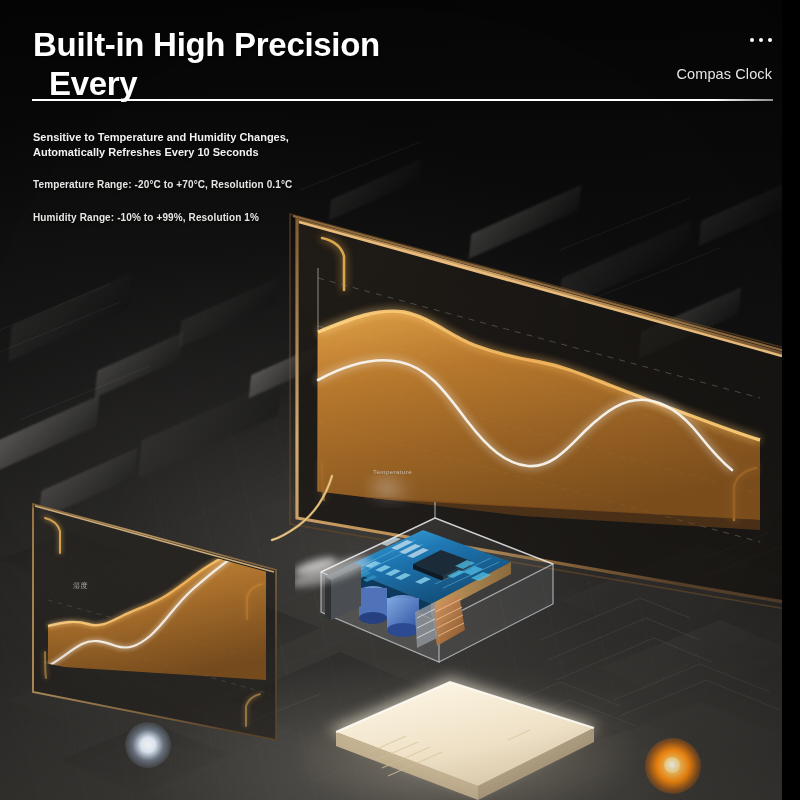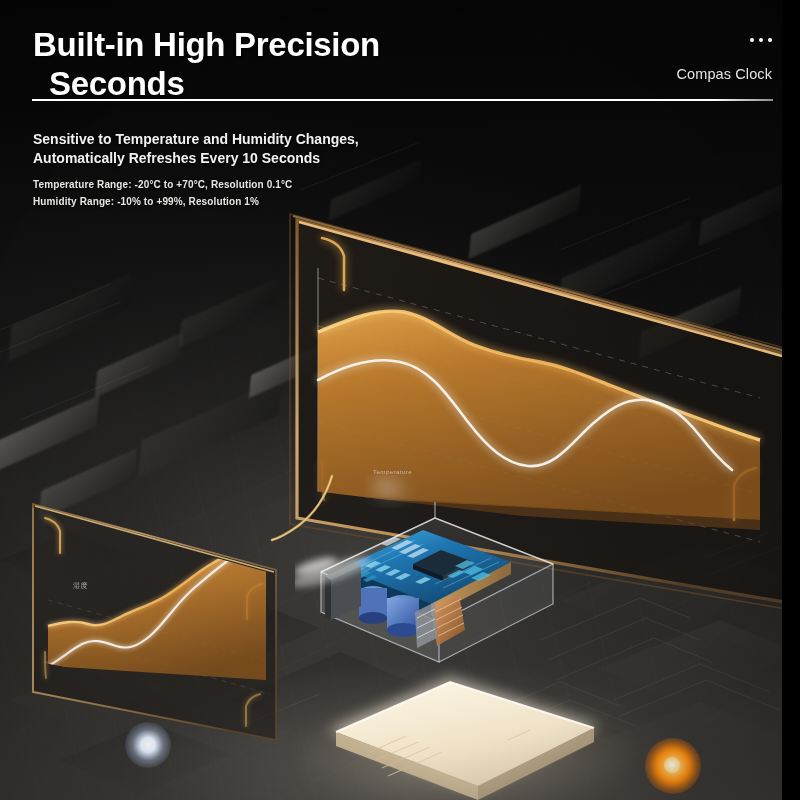--- a/index.html
+++ b/index.html
@@ -112,34 +112,34 @@
   .hr {
     position: absolute; left: 32px; top: 99px;
     width: 741px; height: 2px;
     background: linear-gradient(90deg, #ffffff 0%, #ffffff 92%, rgba(255,255,255,0.55) 100%);
   }
 
   
   .subcopy {
     position: absolute; left: 33px; top: 130px;
     color: #f2f2f2;
-    font-size: 14px; font-weight: 700; line-height: 1.34;
+    font-size: 11px; font-weight: 700; line-height: 1.34;
     text-shadow: 0 1px 3px rgba(0,0,0,0.95);
     white-space: pre-line;
     z-index: 40;
   }
   .spec {
     position: absolute; left: 33px;
     color: #e8e6e3; font-size: 10px; font-weight: 700;
     letter-spacing: 0.12px;
     text-shadow: 0 1px 3px rgba(0,0,0,0.95);
     z-index: 40;
   }
   .spec.s1 { top: 179px; }
-  .spec.s2 { top: 196px; }
+  .spec.s2 { top: 212px; }
 
   
   .panel { position: absolute; }
   .panel svg { display: block; overflow: visible; }
 
   
   .beam {
     position: absolute;
     pointer-events: none;
     filter: blur(9px);
@@ -225,21 +225,21 @@
       <path d="M20 420 L150 366"></path>
       <path d="M560 250 L690 198"></path>
       <path d="M590 300 L720 248"></path>
       <path d="M300 190 L420 142"></path>
     </g>
   </svg>
 
   <div class="board-bottom"></div>
 
   <div class="header">
-    <div class="title"><span>Built-in High Precision</span><span class="l2">Seconds</span></div>
+    <div class="title"><span>Built-in High Precision</span><span class="l2">Every</span></div>
 
     <div class="brand-dots">
       <i></i>
         <i></i>
         <i></i>
     </div>
     <div class="brand-name">Compas Clock</div>
     <div class="hr"></div>
   </div>
 

